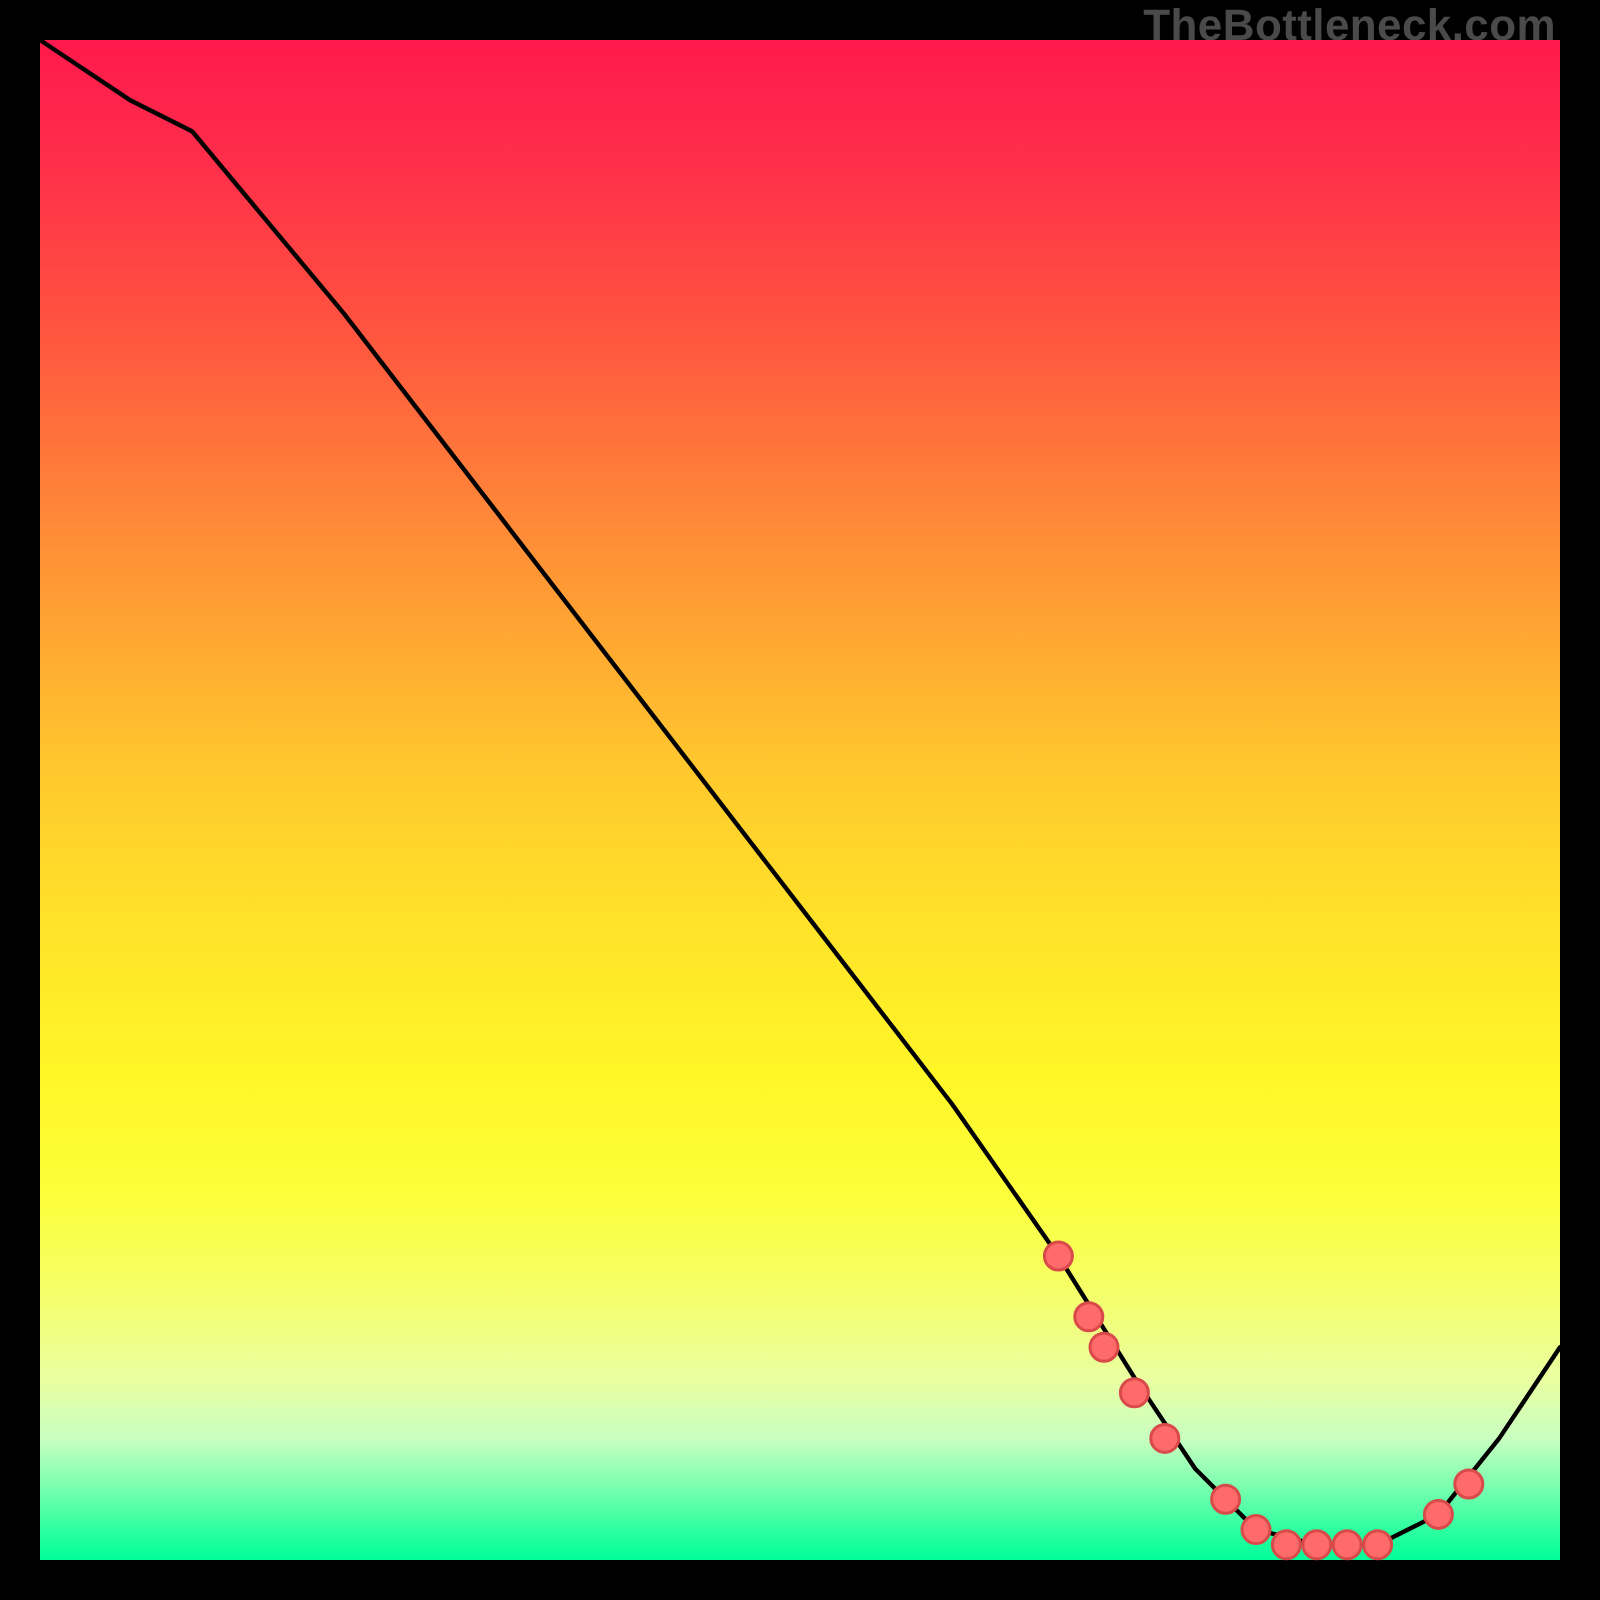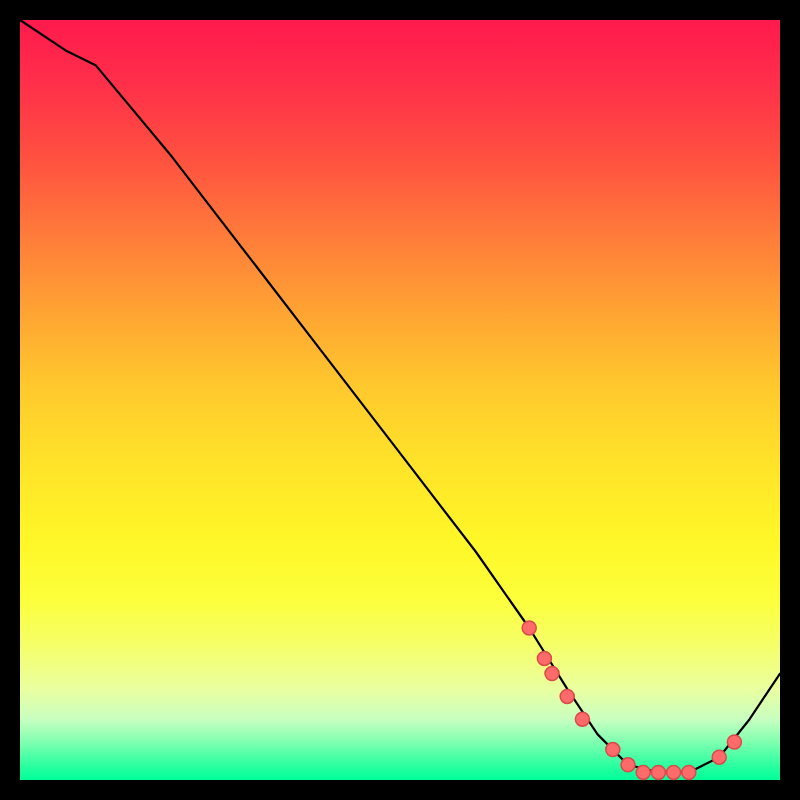--- a/index.html
+++ b/index.html
@@ -70,20 +70,21 @@
   .dot {
     fill: #ff6a6a;
     stroke: #d94a4a;
     stroke-width: 1.5;
   }
 </style>
 </head>
 <body>
 
 <div class="frame">
+  <div class="watermark">TheBottleneck.com</div>
   <div class="plot-area">
     <svg class="curve" viewBox="0 0 760 760">
       <path id="curve-path" class="curve-path" d="M0.0 0.0 L45.6 30.4 L76.0 45.6 L152.0 136.8 L228.0 235.6 L304.0 334.4 L380.0 433.2 L456.0 532.0 L509.2 608.0 L547.2 668.8 L577.6 714.4 L608.0 744.8 L638.4 752.4 L668.8 752.4 L699.2 737.2 L729.6 699.2 L760.0 653.6"></path>
       <g id="dots">
           <circle cx="509.2" cy="608.0" r="7" class="dot"></circle>
           <circle cx="524.4" cy="638.4" r="7" class="dot"></circle>
           <circle cx="532.0" cy="653.6" r="7" class="dot"></circle>
           <circle cx="547.2" cy="676.4" r="7" class="dot"></circle>
           <circle cx="562.4" cy="699.2" r="7" class="dot"></circle>
           <circle cx="592.8" cy="729.6" r="7" class="dot"></circle>

